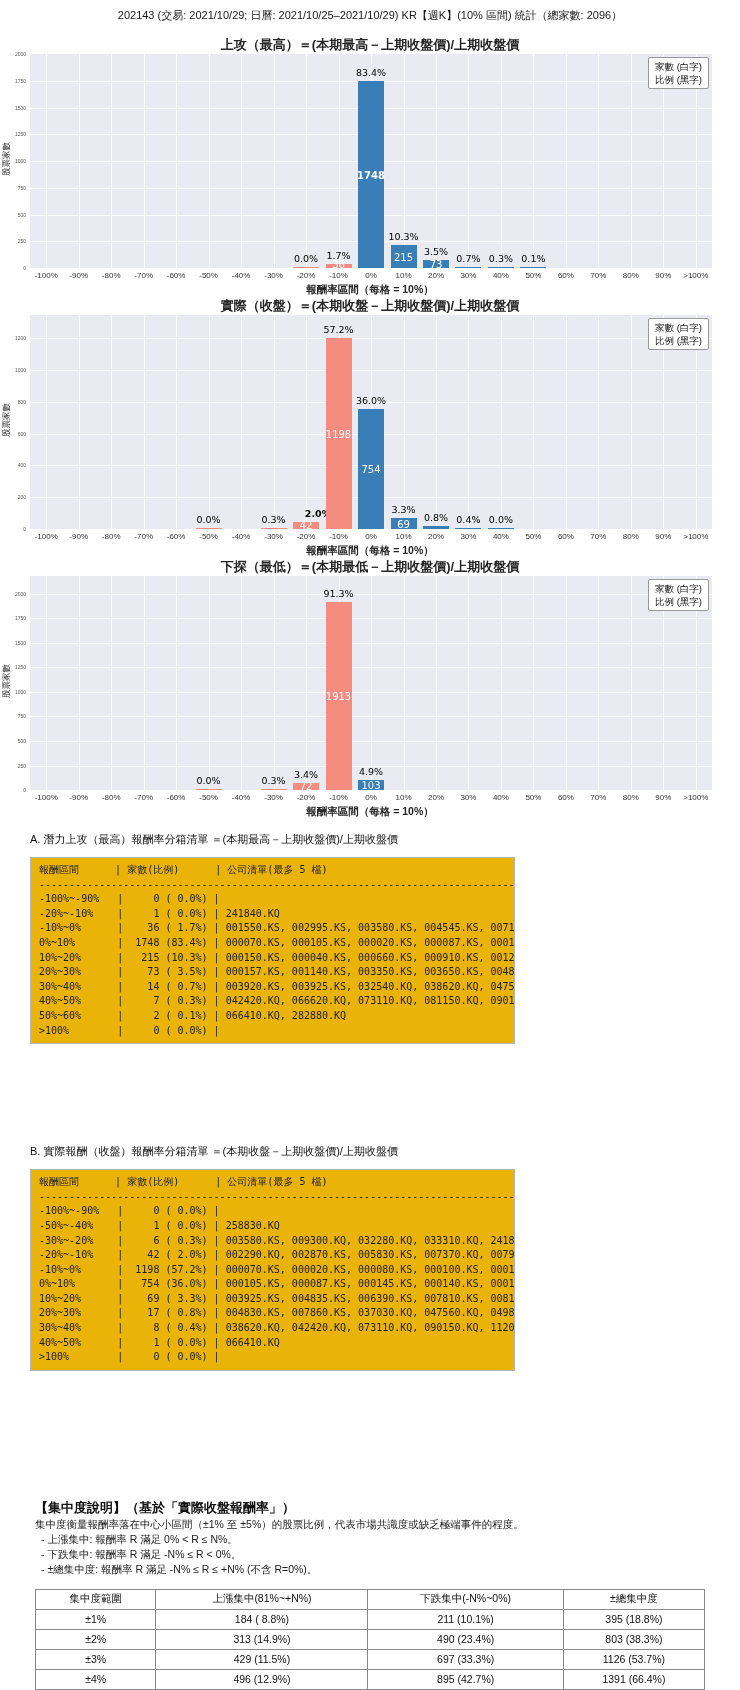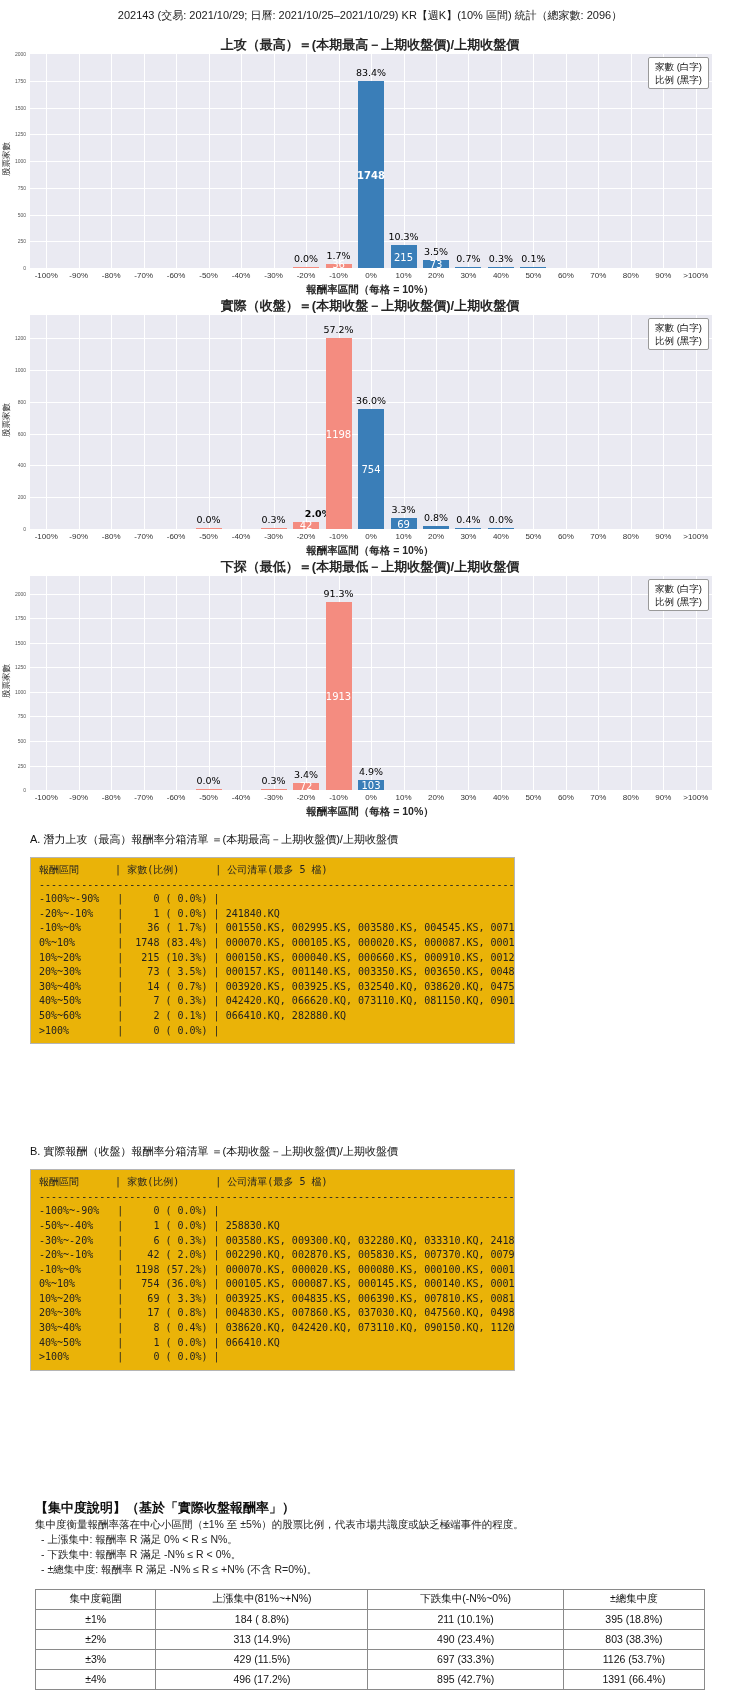--- a/index.html
+++ b/index.html
@@ -366,21 +366,21 @@
           <td>803 (38.3%)</td>
         </tr>
         <tr>
           <td>±3%</td>
           <td>429 (11.5%)</td>
           <td>697 (33.3%)</td>
           <td>1126 (53.7%)</td>
         </tr>
         <tr>
           <td>±4%</td>
-          <td>496 (17.2%)</td>
+          <td>496 (12.9%)</td>
           <td>895 (42.7%)</td>
           <td>1391 (66.4%)</td>
         </tr>
         <tr>
           <td>±5%</td>
           <td>554 (26.4%)</td>
           <td>1003 (47.9%)</td>
           <td>1557 (74.3%)</td>
         </tr>
       </tbody>

